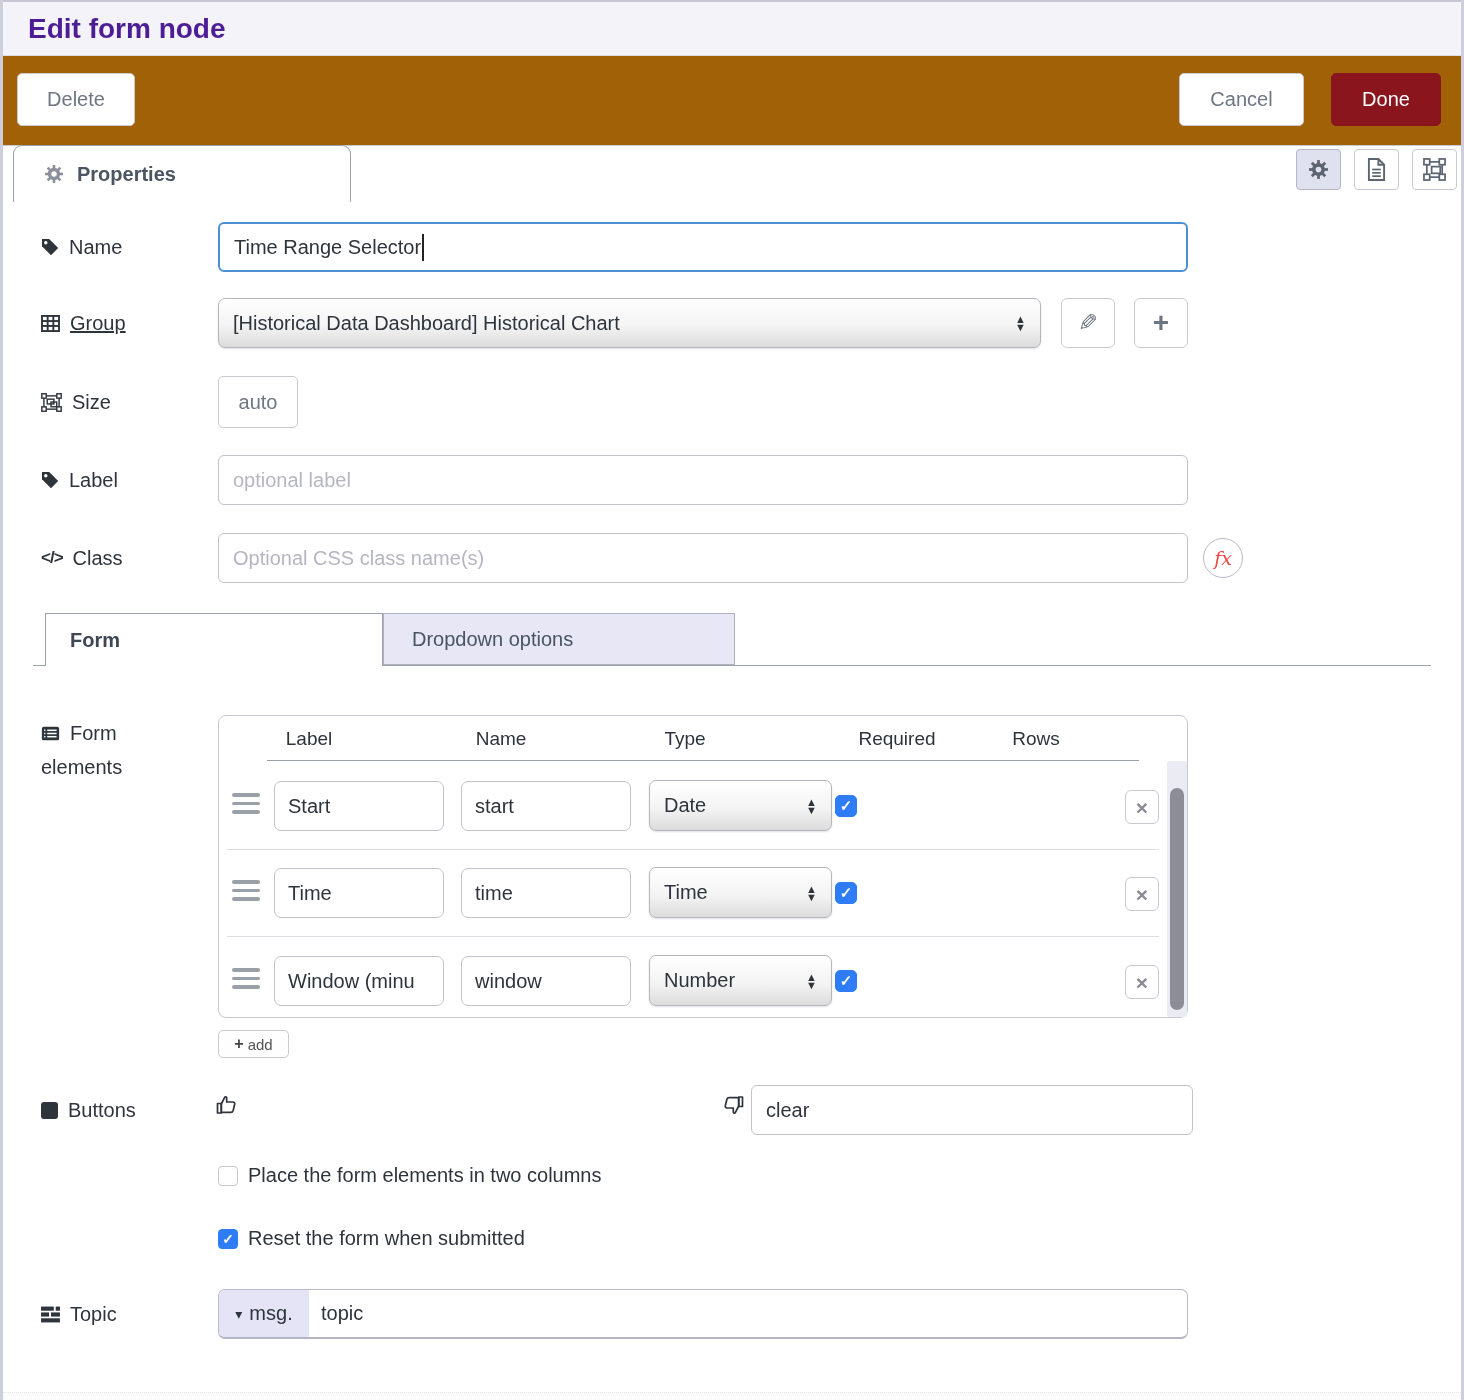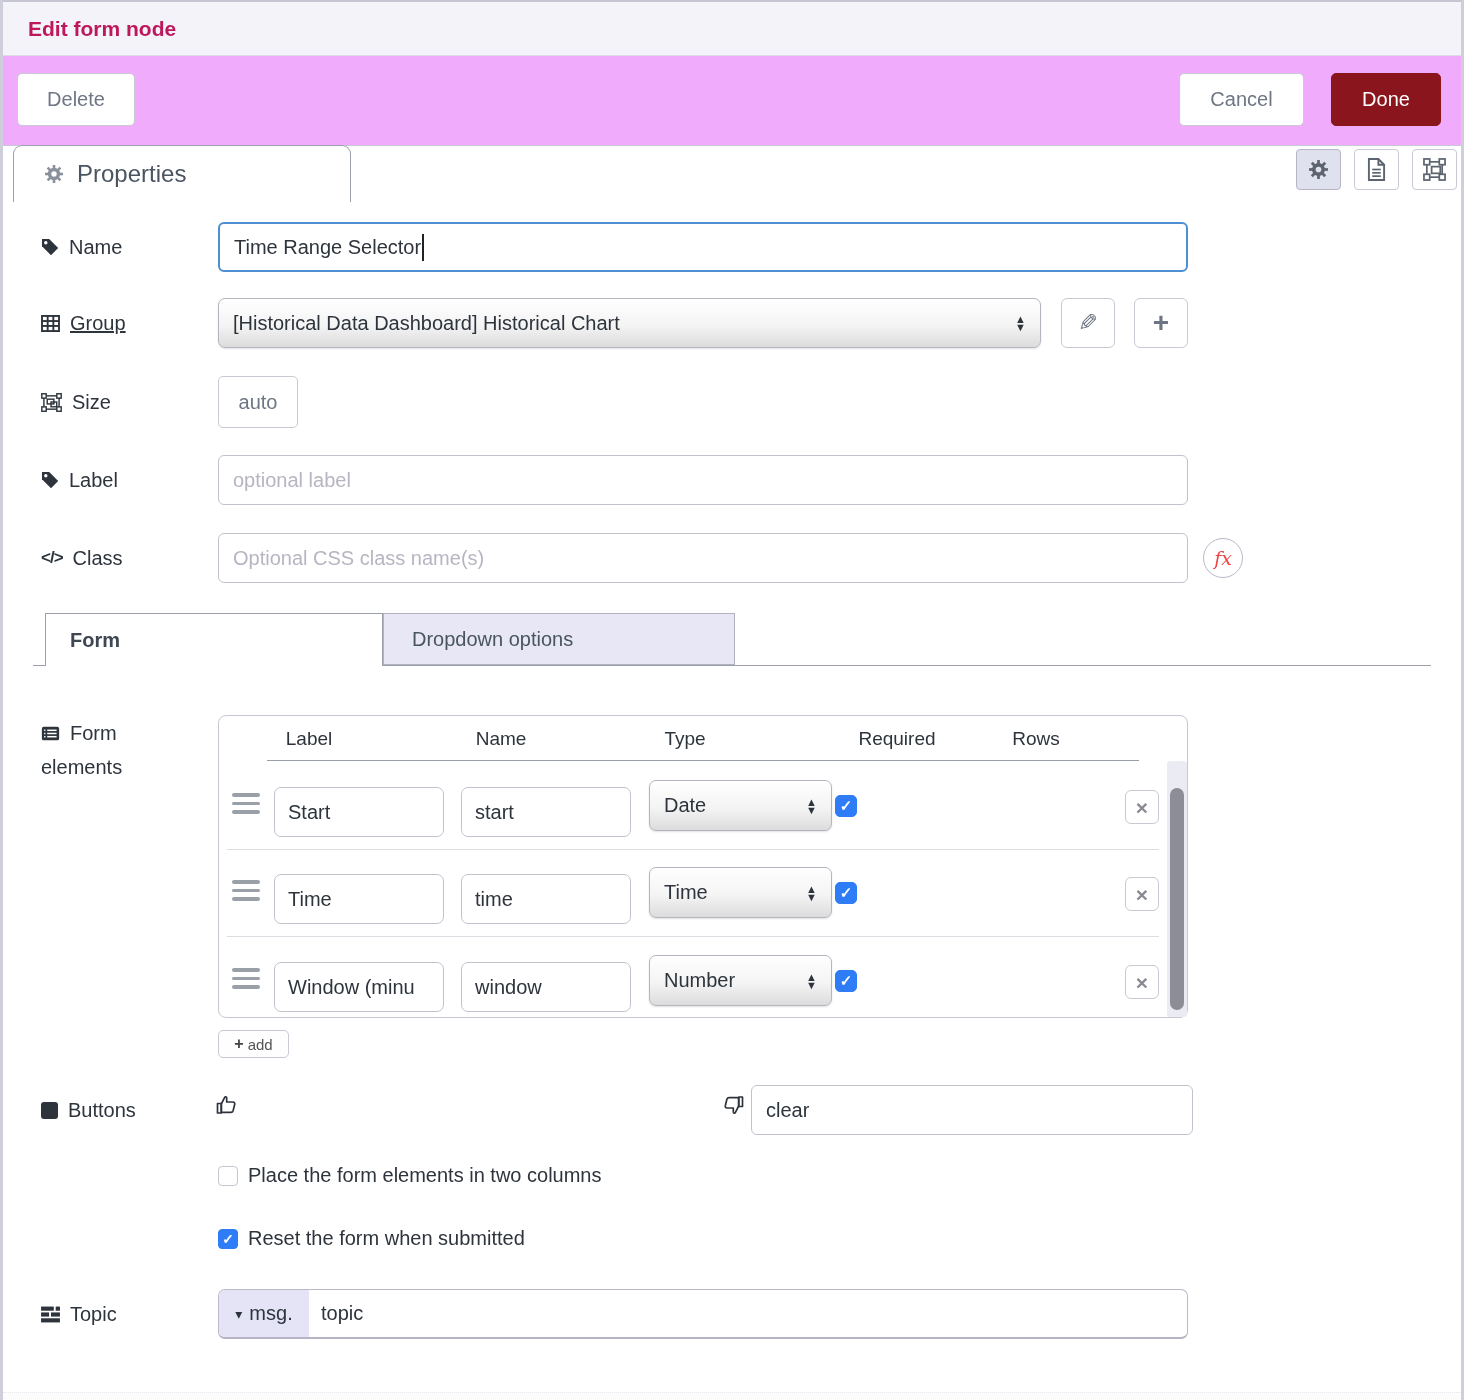--- a/index.html
+++ b/index.html
@@ -8,41 +8,41 @@
   .canvas {
     position:relative; width:1464px; height:1400px; background:#fff;
     border-left:3px solid #cfcfdc; border-right:3px solid #cfcfdc; overflow:hidden;
   }
   
   .hdr {
     position:absolute; top:0; left:0; right:0; height:56px;
     background:#f3f3f9; border-top:2px solid #c6c6d2; border-bottom:1px solid #dcdce4;
     display:flex; align-items:center; padding-left:25px;
   }
-  .hdr .title { font-size:21px; font-weight:bold; color:#be185d; }
+  .hdr .title { font-size:28px; font-weight:bold; color:#4c1d95; }
   .btnbar {
     position:absolute; top:56px; left:0; right:0; height:90px;
-    background:#f0abfc; border-bottom:1px solid #c9c9d3;
+    background:#a16207; border-bottom:1px solid #c9c9d3;
   }
   .btn {
     position:absolute; height:53px; border-radius:5px; font-size:20px;
     display:flex; align-items:center; justify-content:center; cursor:default;
     font-family:"Liberation Sans", sans-serif;
   }
   .btn.light { background:#fff; border:1px solid #c9c9d3; color:#6f7683; }
   .btn-delete { left:14px; top:17px; width:118px; }
   .btn-cancel { left:1176px; top:17px; width:125px; }
   .btn-done  { left:1328px; top:17px; width:110px; background:#8b151d; border:1px solid #8b151d; color:#fff; }
   
   .prop-tab {
     position:absolute; left:10px; top:145px; width:338px; height:57px;
     background:#fff; border:1px solid #9ba0ab; border-bottom:none;
     border-radius:9px 9px 0 0; display:flex; align-items:center; gap:13px; padding-left:30px;
   }
-  .prop-tab .lbl { font-size:24px; font-weight:normal; color:#4a5561; }
+  .prop-tab .lbl { font-size:20px; font-weight:bold; color:#4a5561; }
   .mini-btn {
     position:absolute; top:149px; width:45px; height:41px; border-radius:4px;
     display:flex; align-items:center; justify-content:center; background:#fff; border:1px solid #c9c9d5;
   }
   .mini-btn.sel { background:#dfe1ee; border:1px solid #b6b6c8; }
   .mb-gear { left:1293px; } .mb-doc { left:1351px; } .mb-frame { left:1409px; }
   
   .rowlab {
     position:absolute; left:38px; font-size:20px; color:#2e343c;
     display:flex; align-items:center; gap:10px; white-space:nowrap;
@@ -94,21 +94,21 @@
   .thead span { position:absolute; top:12px; transform:translateX(-50%); font-size:19px; color:#2e343c; }
   .th-label { left:90px; } .th-name { left:282px; } .th-type { left:466px; } .th-required { left:678px; } .th-rows { left:817px; }
   .thead-line { position:absolute; top:44px; left:48px; width:872px; height:1px; background:#99a0a8; }
   .trow { position:absolute; left:0; width:100%; height:87px; }
   .tr0 { top:46px; } .tr1 { top:133px; } .tr2 { top:221px; }
   .rowsep { position:absolute; left:8px; width:932px; height:1px; background:#dcdce2; }
   .rs0 { top:133px; } .rs1 { top:220px; }
   .drag { position:absolute; left:13px; top:31px; width:28px; }
   .drag i { display:block; height:3.5px; background:#9aa0a8; border-radius:2px; margin-bottom:5px; }
   .cell-input {
-    position:absolute; top:25px; width:170px; height:50px; background:#fff; border:1px solid #c2c2cc;
+    position:absolute; top:19px; width:170px; height:50px; background:#fff; border:1px solid #c2c2cc;
     border-radius:7px; display:flex; align-items:center; padding-left:13px; font-size:20px; color:#2e343c;
     white-space:nowrap; overflow:hidden;
   }
   .ci-label { left:55px; } .ci-name { left:242px; }
   .cell-select { position:absolute; left:430px; top:18px; width:183px; height:51px; }
   .checkbox {
     width:22px; height:22px; border-radius:5px; background:#fff; border:1px solid #c6c6cf;
     display:flex; align-items:center; justify-content:center;
   }
   .checkbox .check { display:none; color:#fff; font-size:15px; font-weight:bold; }

